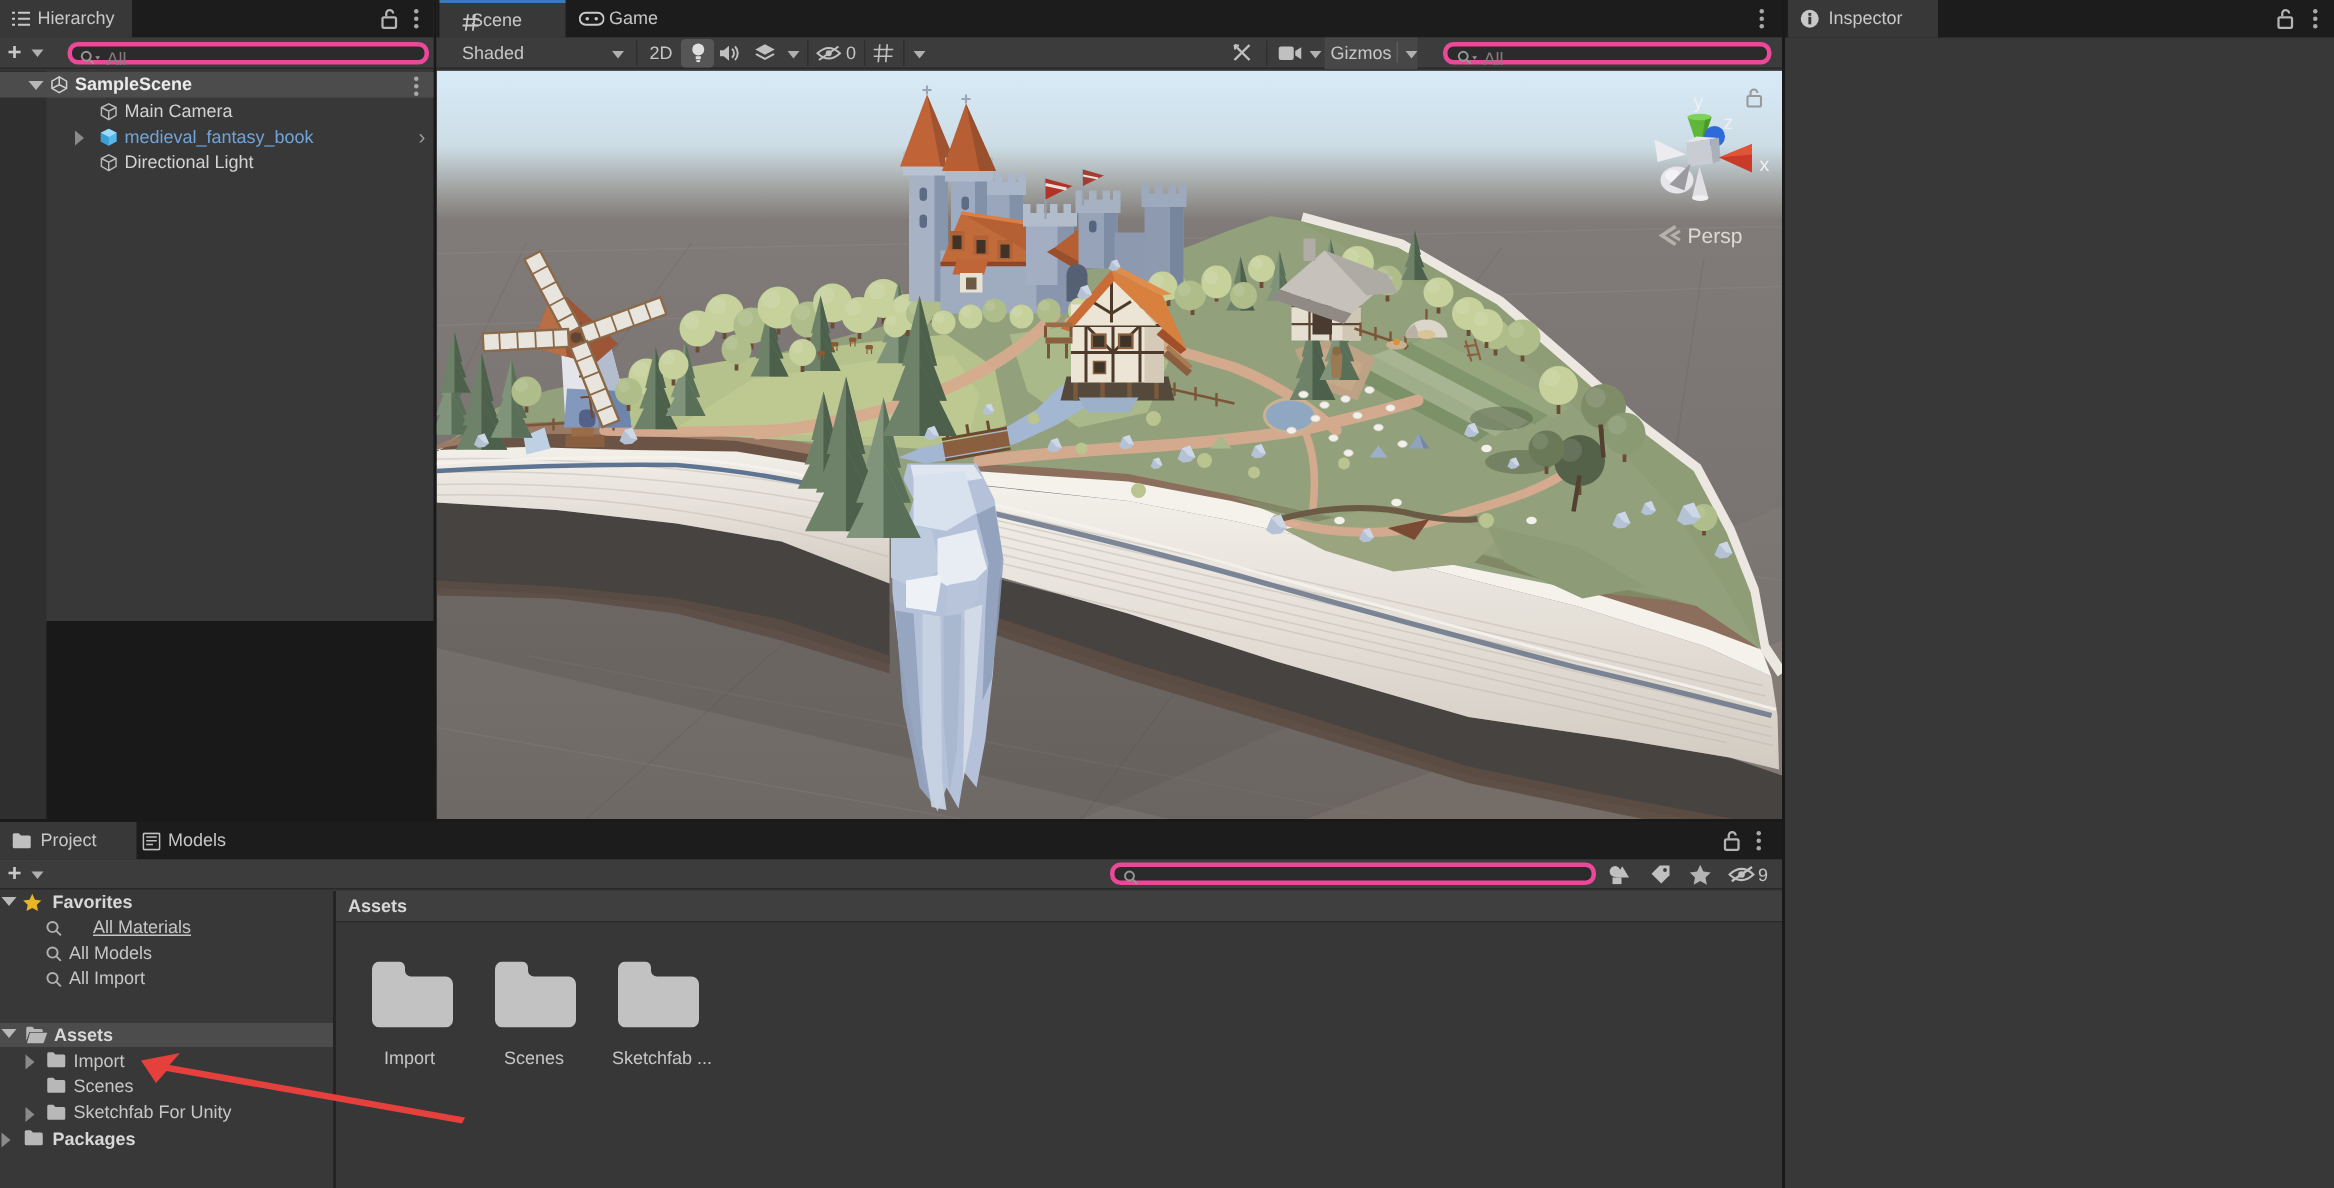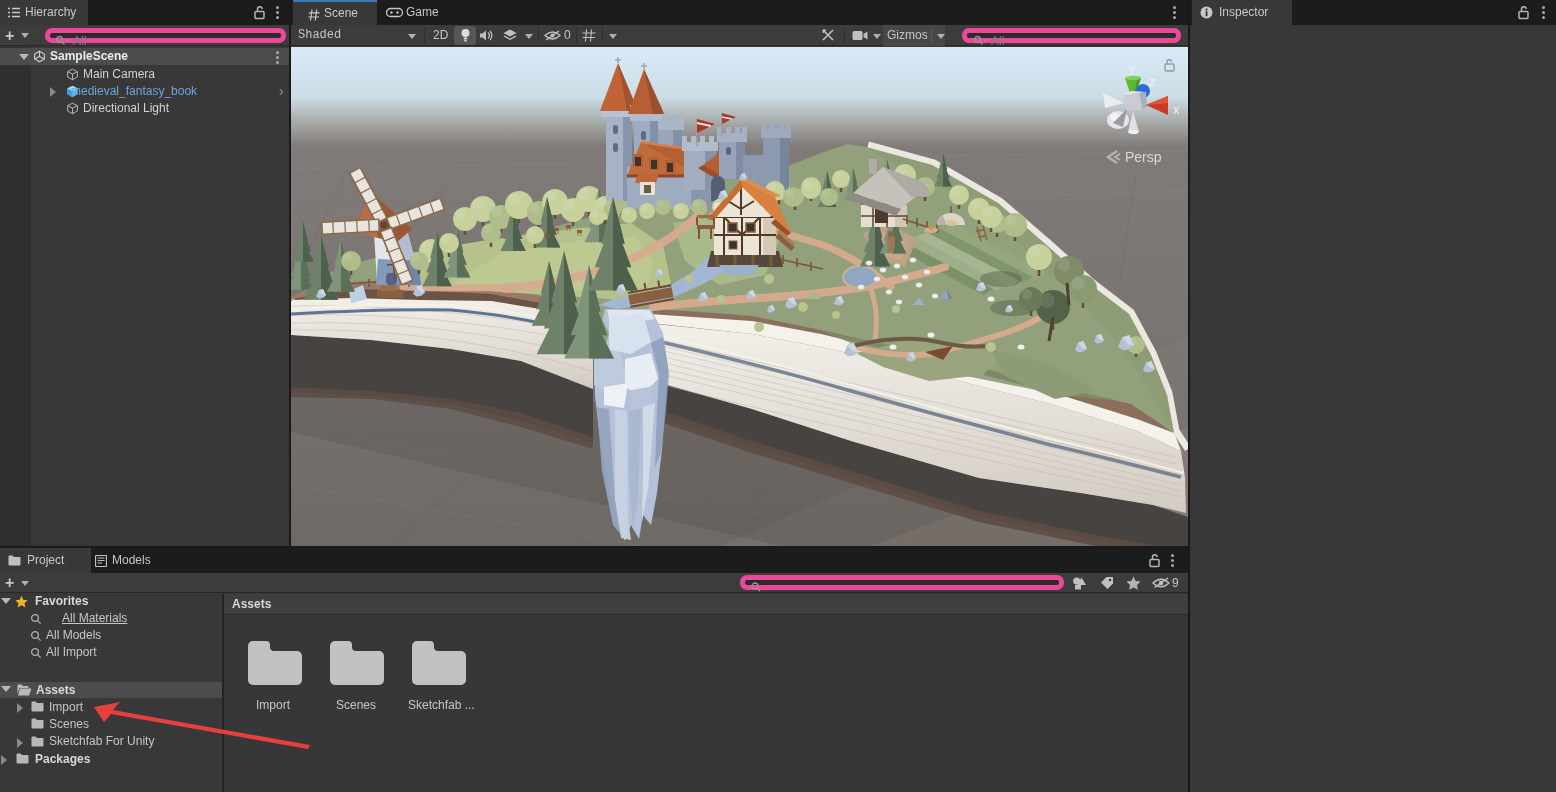--- a/index.html
+++ b/index.html
@@ -7,29 +7,29 @@
   font-family:"Liberation Sans", sans-serif; }
 #root { position:absolute; left:0; top:0; width:1556px; height:792px; background:#191919; }
 .panel { position:absolute; }
 .tabbar { position:absolute; left:0; top:0; right:0; height:25px; background:#1c1c1c; }
 .tab { position:absolute; top:0; height:25px; background:#383838; color:#c8c8c8;
   font-size:12px; line-height:25px; }
 .toolbar { position:absolute; left:0; top:25px; right:0; height:21px; background:#3c3c3c;
   border-bottom:1px solid #282828; }
 .icon { position:absolute; }
 .txt { position:absolute; color:#c6c6c6; font-size:12px; white-space:nowrap;text-align:right; }
-.searchbox { position:absolute; background:#2b2b2b; border:5px solid #ec4899; border-radius:7px; }
+.searchbox { position:absolute; background:#2b2b2b; border:3px solid #ec4899; border-radius:7px; }
 .kebab { position:absolute; width:3px; color:#b0b0b0; }
 .krow { width:3px; height:3px; border-radius:50%; background:#a8a8a8; margin-bottom:2px; }
 </style>
 </head>
 <body>
 <div id="root">
 
-<div class="panel" id="hier" style="left:0;top:0;width:289px;height:546px;background:#383838;">
+<div class="panel" id="hier" style="left:0;top:0;width:289px;height:414px;background:#383838;">
   <div class="tabbar">
     <div class="tab" style="left:0;width:88px;">
       <svg class="icon" style="left:7px;top:6px;" width="14" height="13" viewBox="0 0 14 13">
         <g stroke="#c8c8c8" stroke-width="1.4" fill="none">
           <path d="M1 2.5h2M5 2.5h8M1 6.5h2M5 6.5h8M1 10.5h2M5 10.5h8"></path>
         </g>
       </svg>
       <span style="position:absolute;left:25px;">Hierarchy</span>
     </div>
     <svg class="icon" style="left:253px;top:5px;" width="13" height="15" viewBox="0 0 13 15">
@@ -84,21 +84,21 @@
     <span class="txt" style="left:83px;top:1px;color:#d2d2d2;">Main Camera</span>
   </div>
 
   <div style="position:absolute;left:0;top:83px;width:289px;height:17px;">
     <div style="position:absolute;left:50px;top:4px;width:0;height:0;border-top:5px solid transparent;border-bottom:5px solid transparent;border-left:6px solid #8a8a8a;"></div>
     <svg class="icon" style="left:66px;top:2px;" width="13" height="13" viewBox="0 0 16 16">
       <path d="M8 1 L14.5 4.4 L14.5 11.4 L8 15 L1.5 11.4 L1.5 4.4 Z" fill="#58b7ea"></path>
       <path d="M8 1 L14.5 4.4 L8 7.8 L1.5 4.4 Z" fill="#9adcf8"></path>
       <path d="M8 7.8 L8 15 L1.5 11.4 L1.5 4.4 Z" fill="#3d9ed6"></path>
     </svg>
-    <span class="txt" style="left:71px;top:1px;color:#6fa4da;">medieval_fantasy_book</span>
+    <span class="txt" style="left:83px;top:1px;color:#6fa4da;">medieval_fantasy_book</span>
     <span style="position:absolute;left:279px;top:0;color:#9a9a9a;font-size:14px;">›</span>
   </div>
 
   <div style="position:absolute;left:0;top:100px;width:289px;height:17px;padding-left:30px;">
     <svg class="icon" style="left:66px;top:2px;" width="13" height="13" viewBox="0 0 16 16">
       <g fill="none" stroke="#b8b8b8" stroke-width="1.2">
         <path d="M8 1.5 L14 4.5 L14 11 L8 14.5 L2 11 L2 4.5 Z M2 4.5 L8 7.5 L14 4.5 M8 7.5 L8 14.5"></path>
       </g>
     </svg>
     <span class="txt" style="left:83px;top:1px;color:#d2d2d2;">Directional Light</span>
@@ -106,36 +106,36 @@
 </div>
 
 <div class="panel" id="scenep" style="left:291px;top:0;width:897px;height:546px;background:#383838;">
   <div class="tabbar">
     <div class="tab" style="left:2px;width:84px;border-top:2px solid #3a79bb;">
       <svg class="icon" style="left:15px;top:7px;" width="12" height="12" viewBox="0 0 12 12">
         <g stroke="#c8c8c8" stroke-width="1.2" fill="none">
           <path d="M4 0.5 L2.5 11.5 M8.7 0.5 L7.2 11.5 M0.8 3.8 L11.5 3.8 M0.4 8 L11 8"></path>
         </g>
       </svg>
-      <span style="position:absolute;left:31px;top:-1px;">Scene</span>
+      <span style="position:absolute;left:21px;top:-1px;">Scene</span>
     </div>
     <svg class="icon" style="left:95px;top:7px;" width="17" height="11" viewBox="0 0 17 11">
       <rect x="0.5" y="1.5" width="16" height="8" rx="4" fill="none" stroke="#c8c8c8" stroke-width="1.3"></rect>
       <circle cx="5.5" cy="5.5" r="1.2" fill="#c8c8c8"></circle>
       <circle cx="11.5" cy="5.5" r="1.2" fill="#c8c8c8"></circle>
     </svg>
     <span class="txt" style="left:115px;top:5px;">Game</span>
     <div class="kebab" style="left:882px;top:6px;">
           <div class="krow"></div>
           <div class="krow"></div>
           <div class="krow"></div>
         </div>
   </div>
   <div class="toolbar">
-    <span class="txt" style="left:7px;top:3px;font-family:Liberation Mono, monospace;">Shaded</span>
+    <span class="txt" style="left:17px;top:3px;">Shaded</span>
     <div style="position:absolute;left:117px;top:9px;width:0;height:0;border-left:4px solid transparent;border-right:4px solid transparent;border-top:5px solid #b0b0b0;"></div>
     <div style="position:absolute;left:133px;top:2px;width:1px;height:17px;background:#2f2f2f;"></div>
     <span class="txt" style="left:142px;top:3px;">2D</span>
     <div style="position:absolute;left:166px;top:2px;width:1px;height:17px;background:#2f2f2f;"></div>
 
     <div style="position:absolute;left:163px;top:1px;width:22px;height:19px;background:#565656;border-radius:3px;"></div>
     <svg class="icon" style="left:169px;top:3px;" width="11" height="15" viewBox="0 0 11 15">
       <circle cx="5.5" cy="5" r="4" fill="#dedede"></circle>
       <rect x="3.8" y="9.5" width="3.4" height="2" fill="#dedede"></rect>
       <rect x="4.3" y="12" width="2.4" height="1.4" fill="#dedede"></rect>

